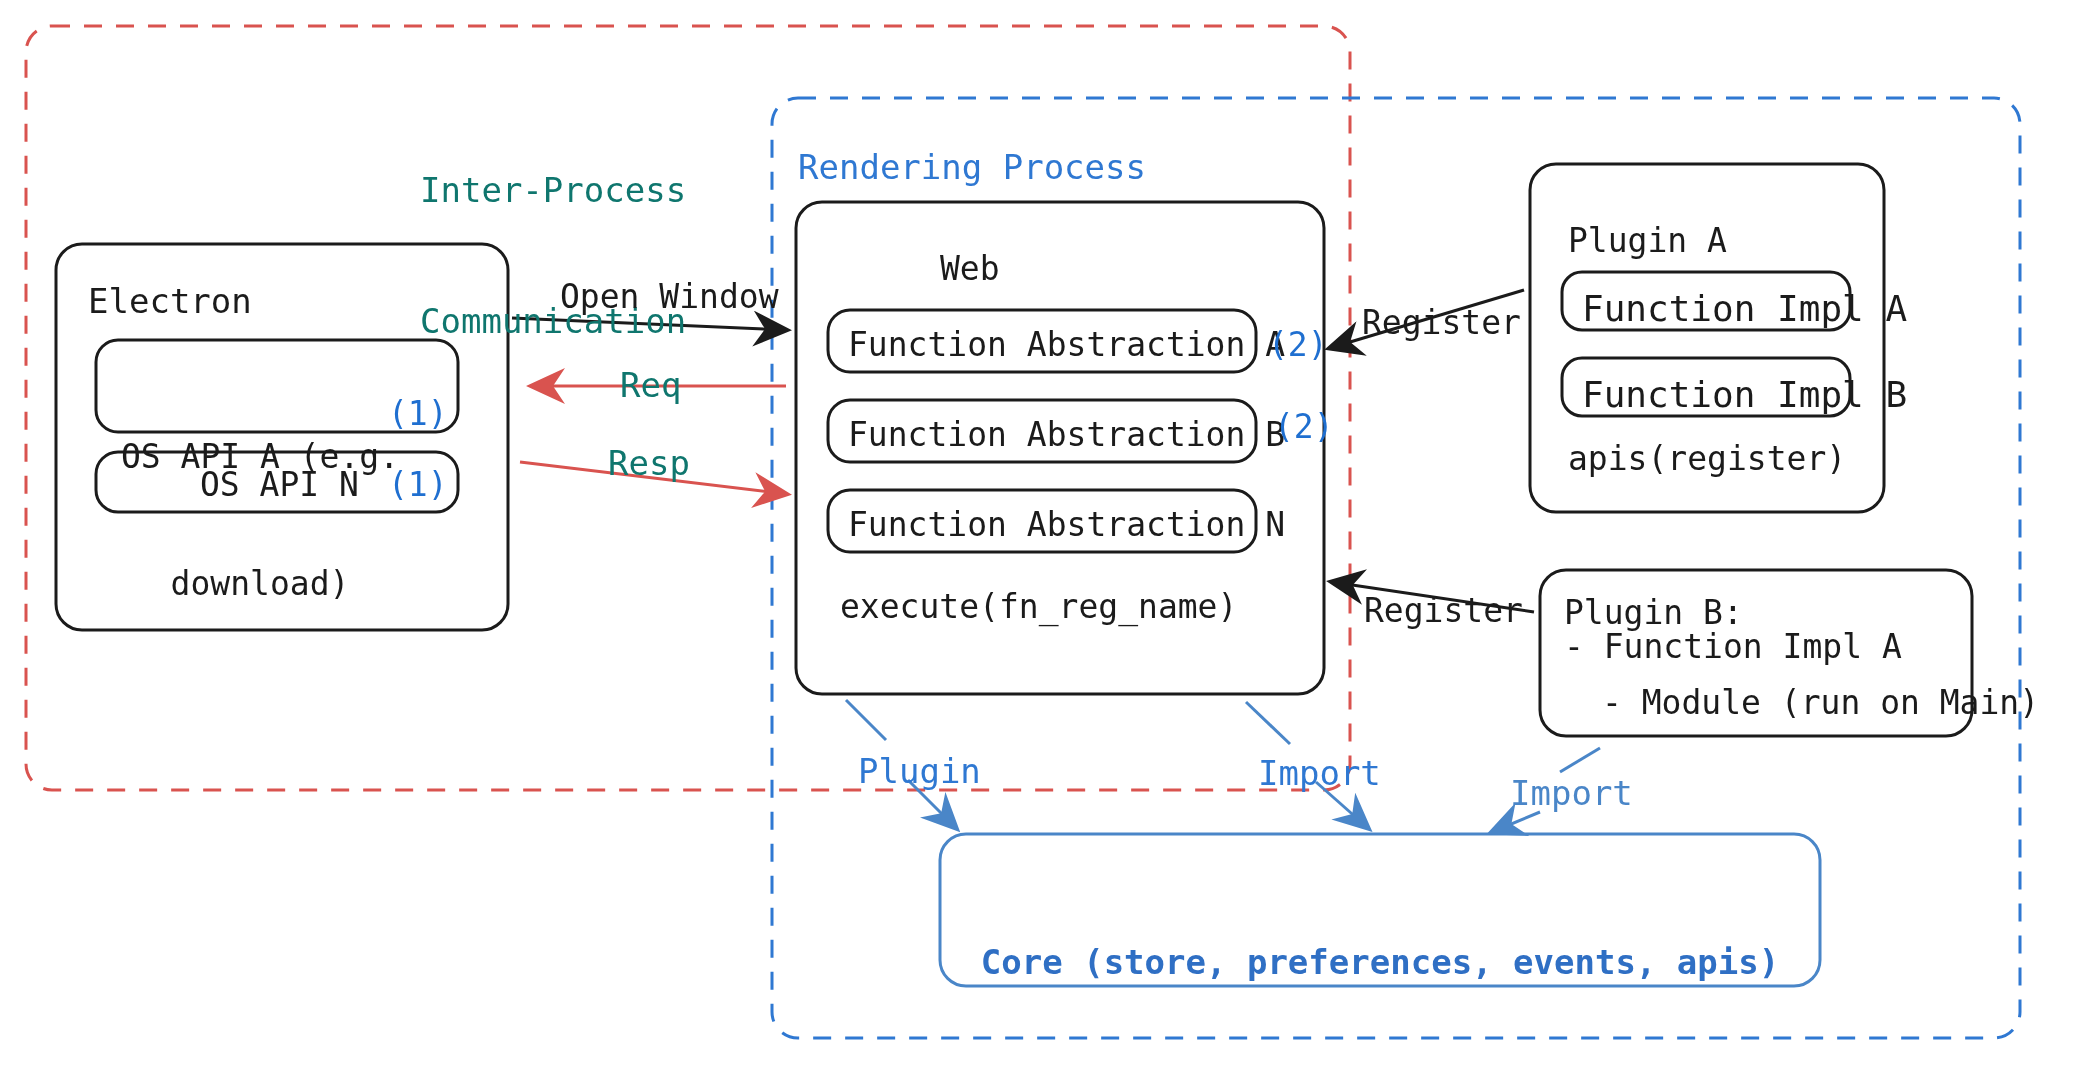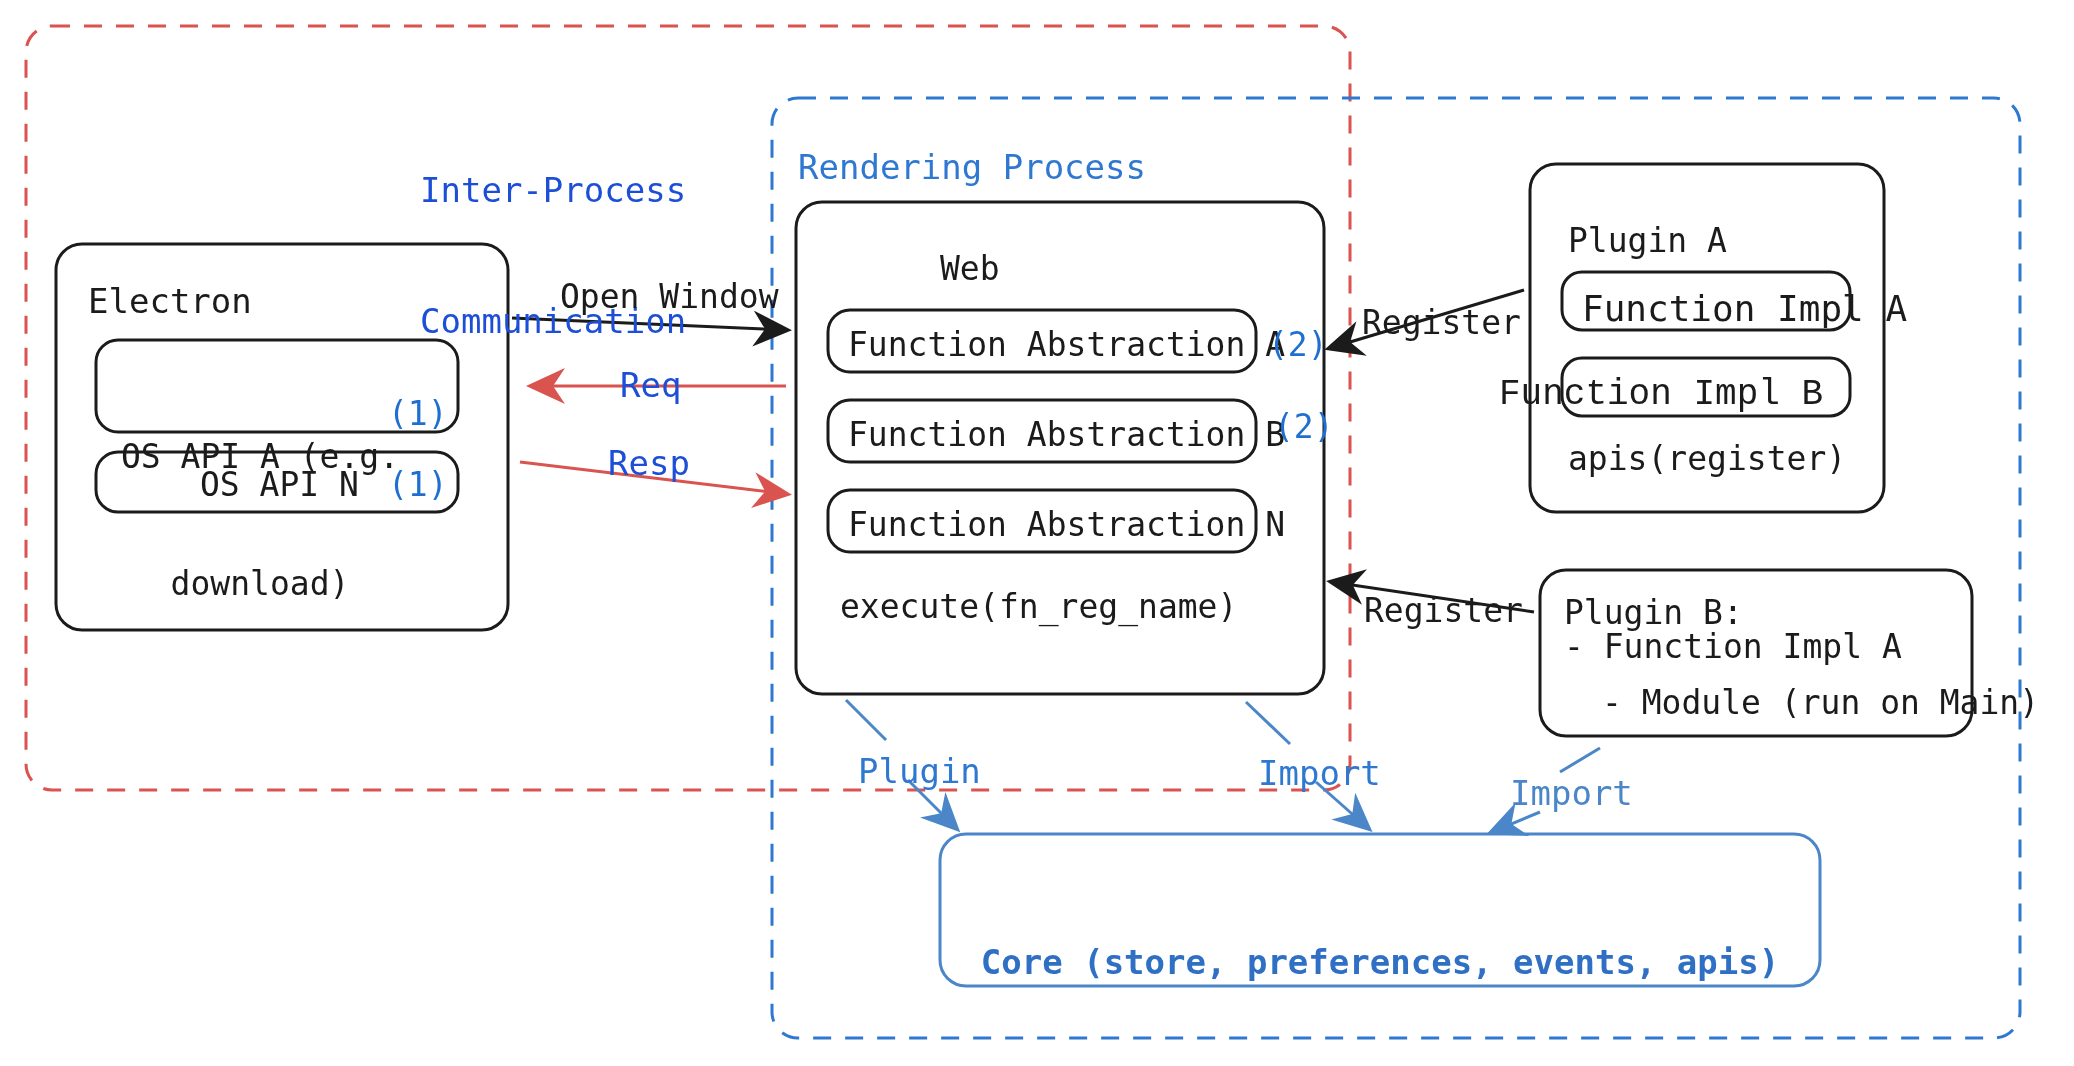--- a/index.html
+++ b/index.html
@@ -2,21 +2,21 @@
 <html><head>
 <meta charset="utf-8">
 <style>
   html,body{margin:0;padding:0;background:#ffffff;}
   body{width:2074px;height:1066px;overflow:hidden;font-family:"DejaVu Sans Mono",monospace;}
   #stage{position:relative;width:2074px;height:1066px;}
   svg#canvas{position:absolute;left:0;top:0;width:2074px;height:1066px;}
   .lbl{position:absolute;font-family:"DejaVu Sans Mono",monospace;white-space:pre;line-height:1.28;}
   .black{color:#1b1b1b;}
   .blue{color:#1f6fd0;}
-  .red{color:#1d4ed8;}
+  .red{color:#0f766e;}
   .corebluebold{color:#2f6fc4;font-weight:bold;}
   .ctr{text-align:center;}
   .t34{font-size:34px;}
   .t32{font-size:36px;}
   .t33{font-size:33px;}
 </style>
 </head>
 <body>
 
 <div id="stage">
@@ -107,21 +107,21 @@
 
   <div class="lbl black t33" style="left:848px;top:504px;">Function Abstraction N</div>
 
   <div class="lbl black t33" style="left:840px;top:586px;">execute(fn_reg_name)</div>
 
   <div class="lbl black t33" style="left:1362px;top:302px;">Register</div>
   <div class="lbl black t33" style="left:1364px;top:590px;">Register</div>
 
   <div class="lbl black t33" style="left:1568px;top:220px;">Plugin A</div>
   <div class="lbl black t32" style="left:1582px;top:286px;">Function Impl A</div>
-  <div class="lbl black t32" style="left:1499px;top:372px;font-family:Liberation Mono, monospace;">Function Impl B</div>
+  <div class="lbl black t32" style="left:1582px;top:372px;">Function Impl B</div>
   <div class="lbl black t33" style="left:1568px;top:438px;">apis(register)</div>
 
   <div class="lbl black t33" style="left:1564px;top:592px;">Plugin B:</div>
   <div class="lbl black t33" style="left:1564px;top:626px;">- Function Impl A</div>
   <div class="lbl black t33" style="left:1564px;top:682px;margin-left:38px;">- Module (run on Main)</div>
 
   <div class="lbl t34" style="left:858px;top:750px;color:#2f78d2;">Plugin</div>
   <div class="lbl t34" style="left:1258px;top:752px;color:#2f78d2;">Import</div>
   <div class="lbl t34" style="left:1510px;top:772px;color:#4a86c8;">Import</div>
 

